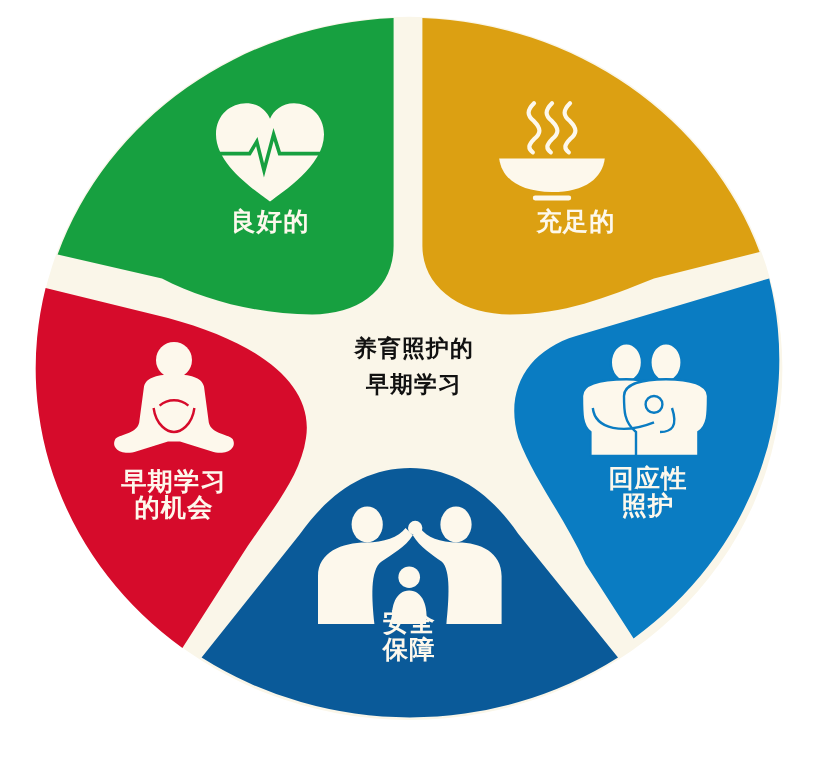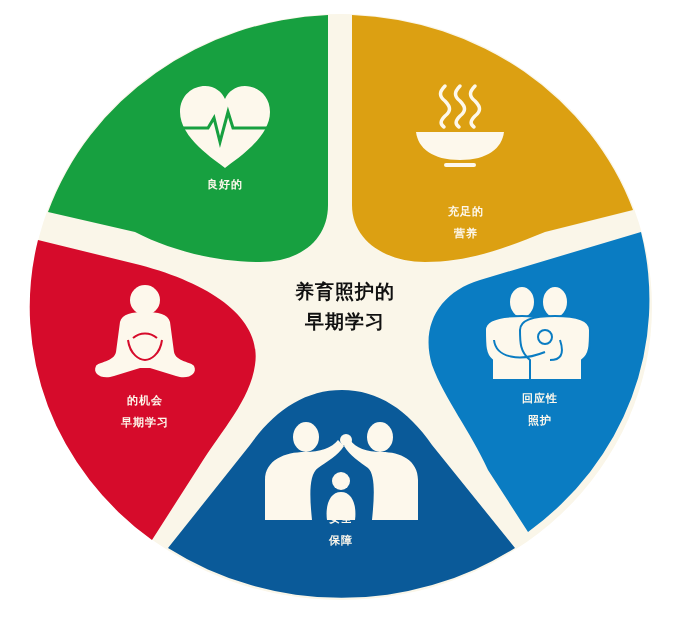--- a/index.html
+++ b/index.html
@@ -1,19 +1,19 @@
 <!DOCTYPE html>
 <html><head>
 <meta charset="utf-8">
 <style>
   html, body { margin: 0; padding: 0; background: #ffffff; }
   body { width: 690px; height: 637px; position: relative; overflow: hidden;
          font-family: "DejaVu Sans", "Liberation Sans", sans-serif; }
   #wheel { position: absolute; left: 0; top: 0; width: 690px; height: 637px; }
-  .seg-label { position: absolute; color: #fdf8ec; font-weight: bold; font-size: 11px;
+  .seg-label { position: absolute; color: #fdf8ec; font-weight: bold; font-size: 21px;
                line-height: 22px; text-align: center; white-space: nowrap; letter-spacing: 1px; }
   .center-title { position: absolute; color: #111111; font-weight: bold; font-size: 19px;
                   line-height: 30px; text-align: center; white-space: nowrap; letter-spacing: 1px; }
   .line { display: block; }
 </style>
 </head>
 <body>
 
 <svg id="wheel" viewBox="0 0 690 637" xmlns="http://www.w3.org/2000/svg">
 
@@ -95,31 +95,30 @@
 
 <div class="center-title" style="left:250px; top:276px; width:190px;">
   <span class="line">养育照护的</span>
   <span class="line">早期学习</span>
 </div>
 
 <div class="seg-label" style="left:175px; top:174px; width:100px;">
   <span class="line">良好的</span>
 </div>
 
-<div class="seg-label" style="left:416px; top:174px; width:100px;margin-top:27px;">
+<div class="seg-label" style="left:430px; top:174px; width:100px;">
   <span class="line">充足的</span>
-  <span class="line">营养</span>
 </div>
 
 <div class="seg-label" style="left:490px; top:388px; width:100px;">
   <span class="line">回应性</span>
   <span class="line">照护</span>
 </div>
 
 <div class="seg-label" style="left:291px; top:508px; width:100px;">
   <span class="line">安全</span>
   <span class="line">保障</span>
 </div>
 
 <div class="seg-label" style="left:90px; top:390px; width:110px;">
+  <span class="line">早期学习</span>
   <span class="line">的机会</span>
-  <span class="line">早期学习</span>
 </div>
 
 </body></html>

